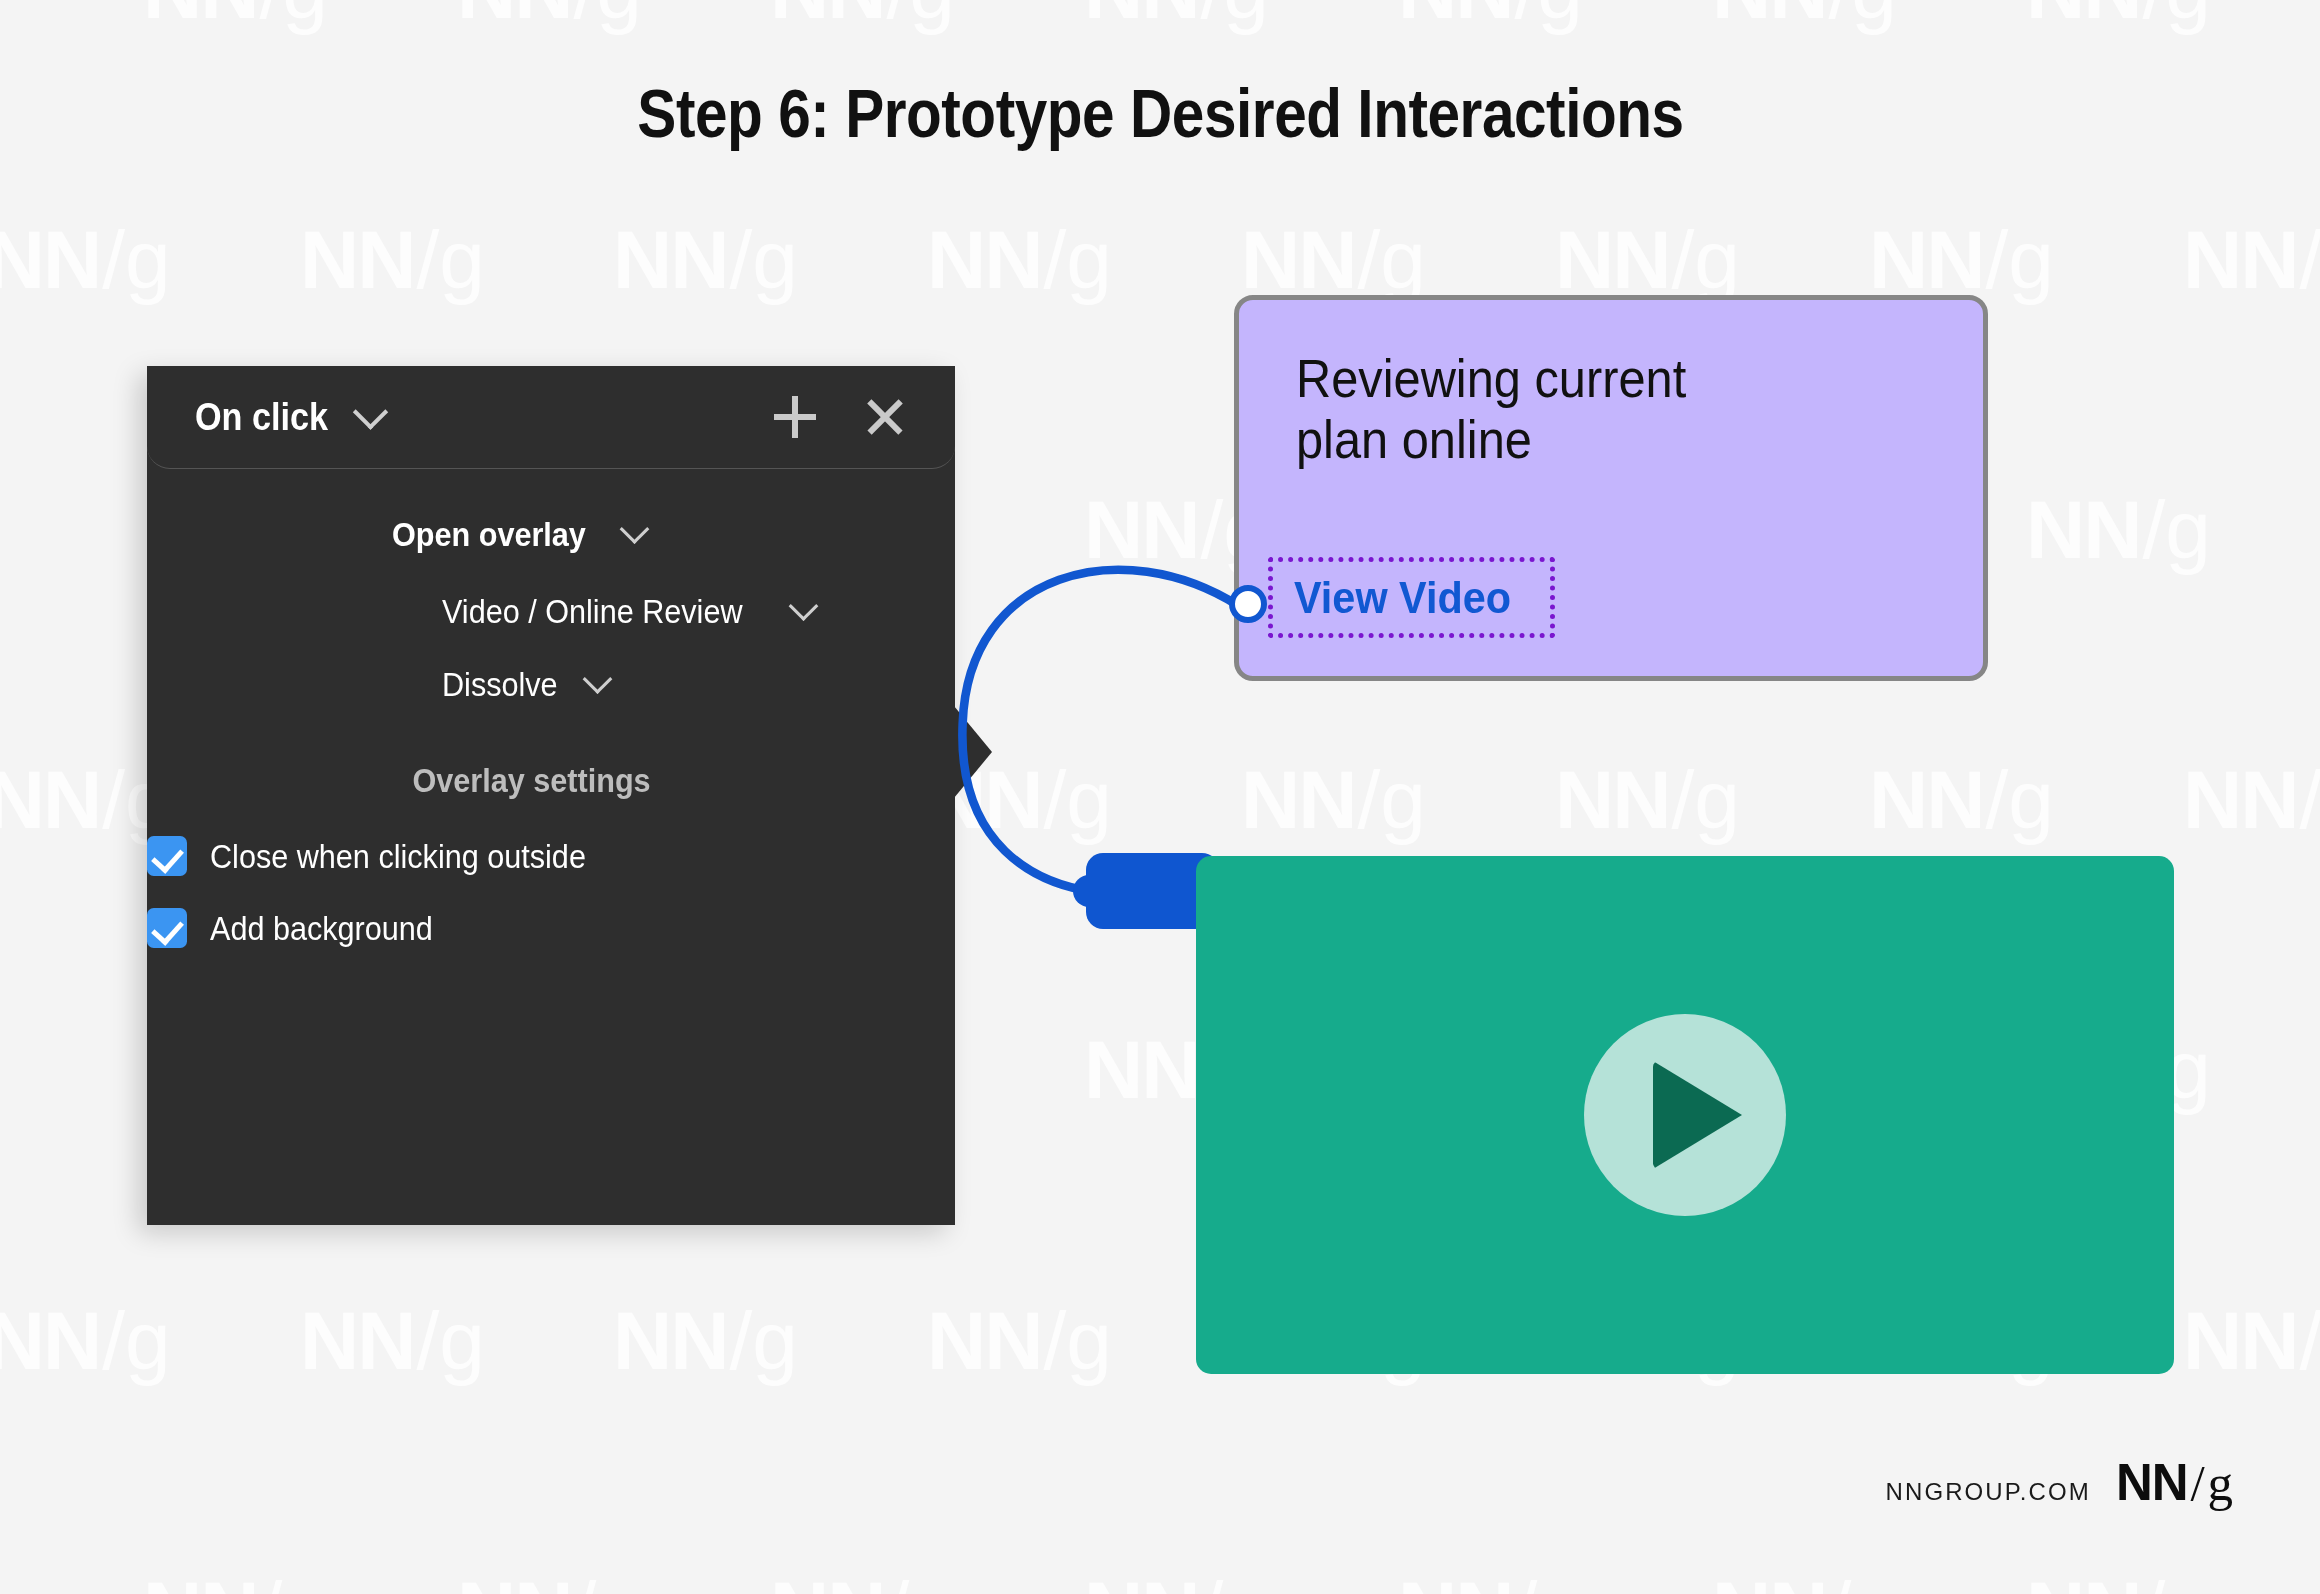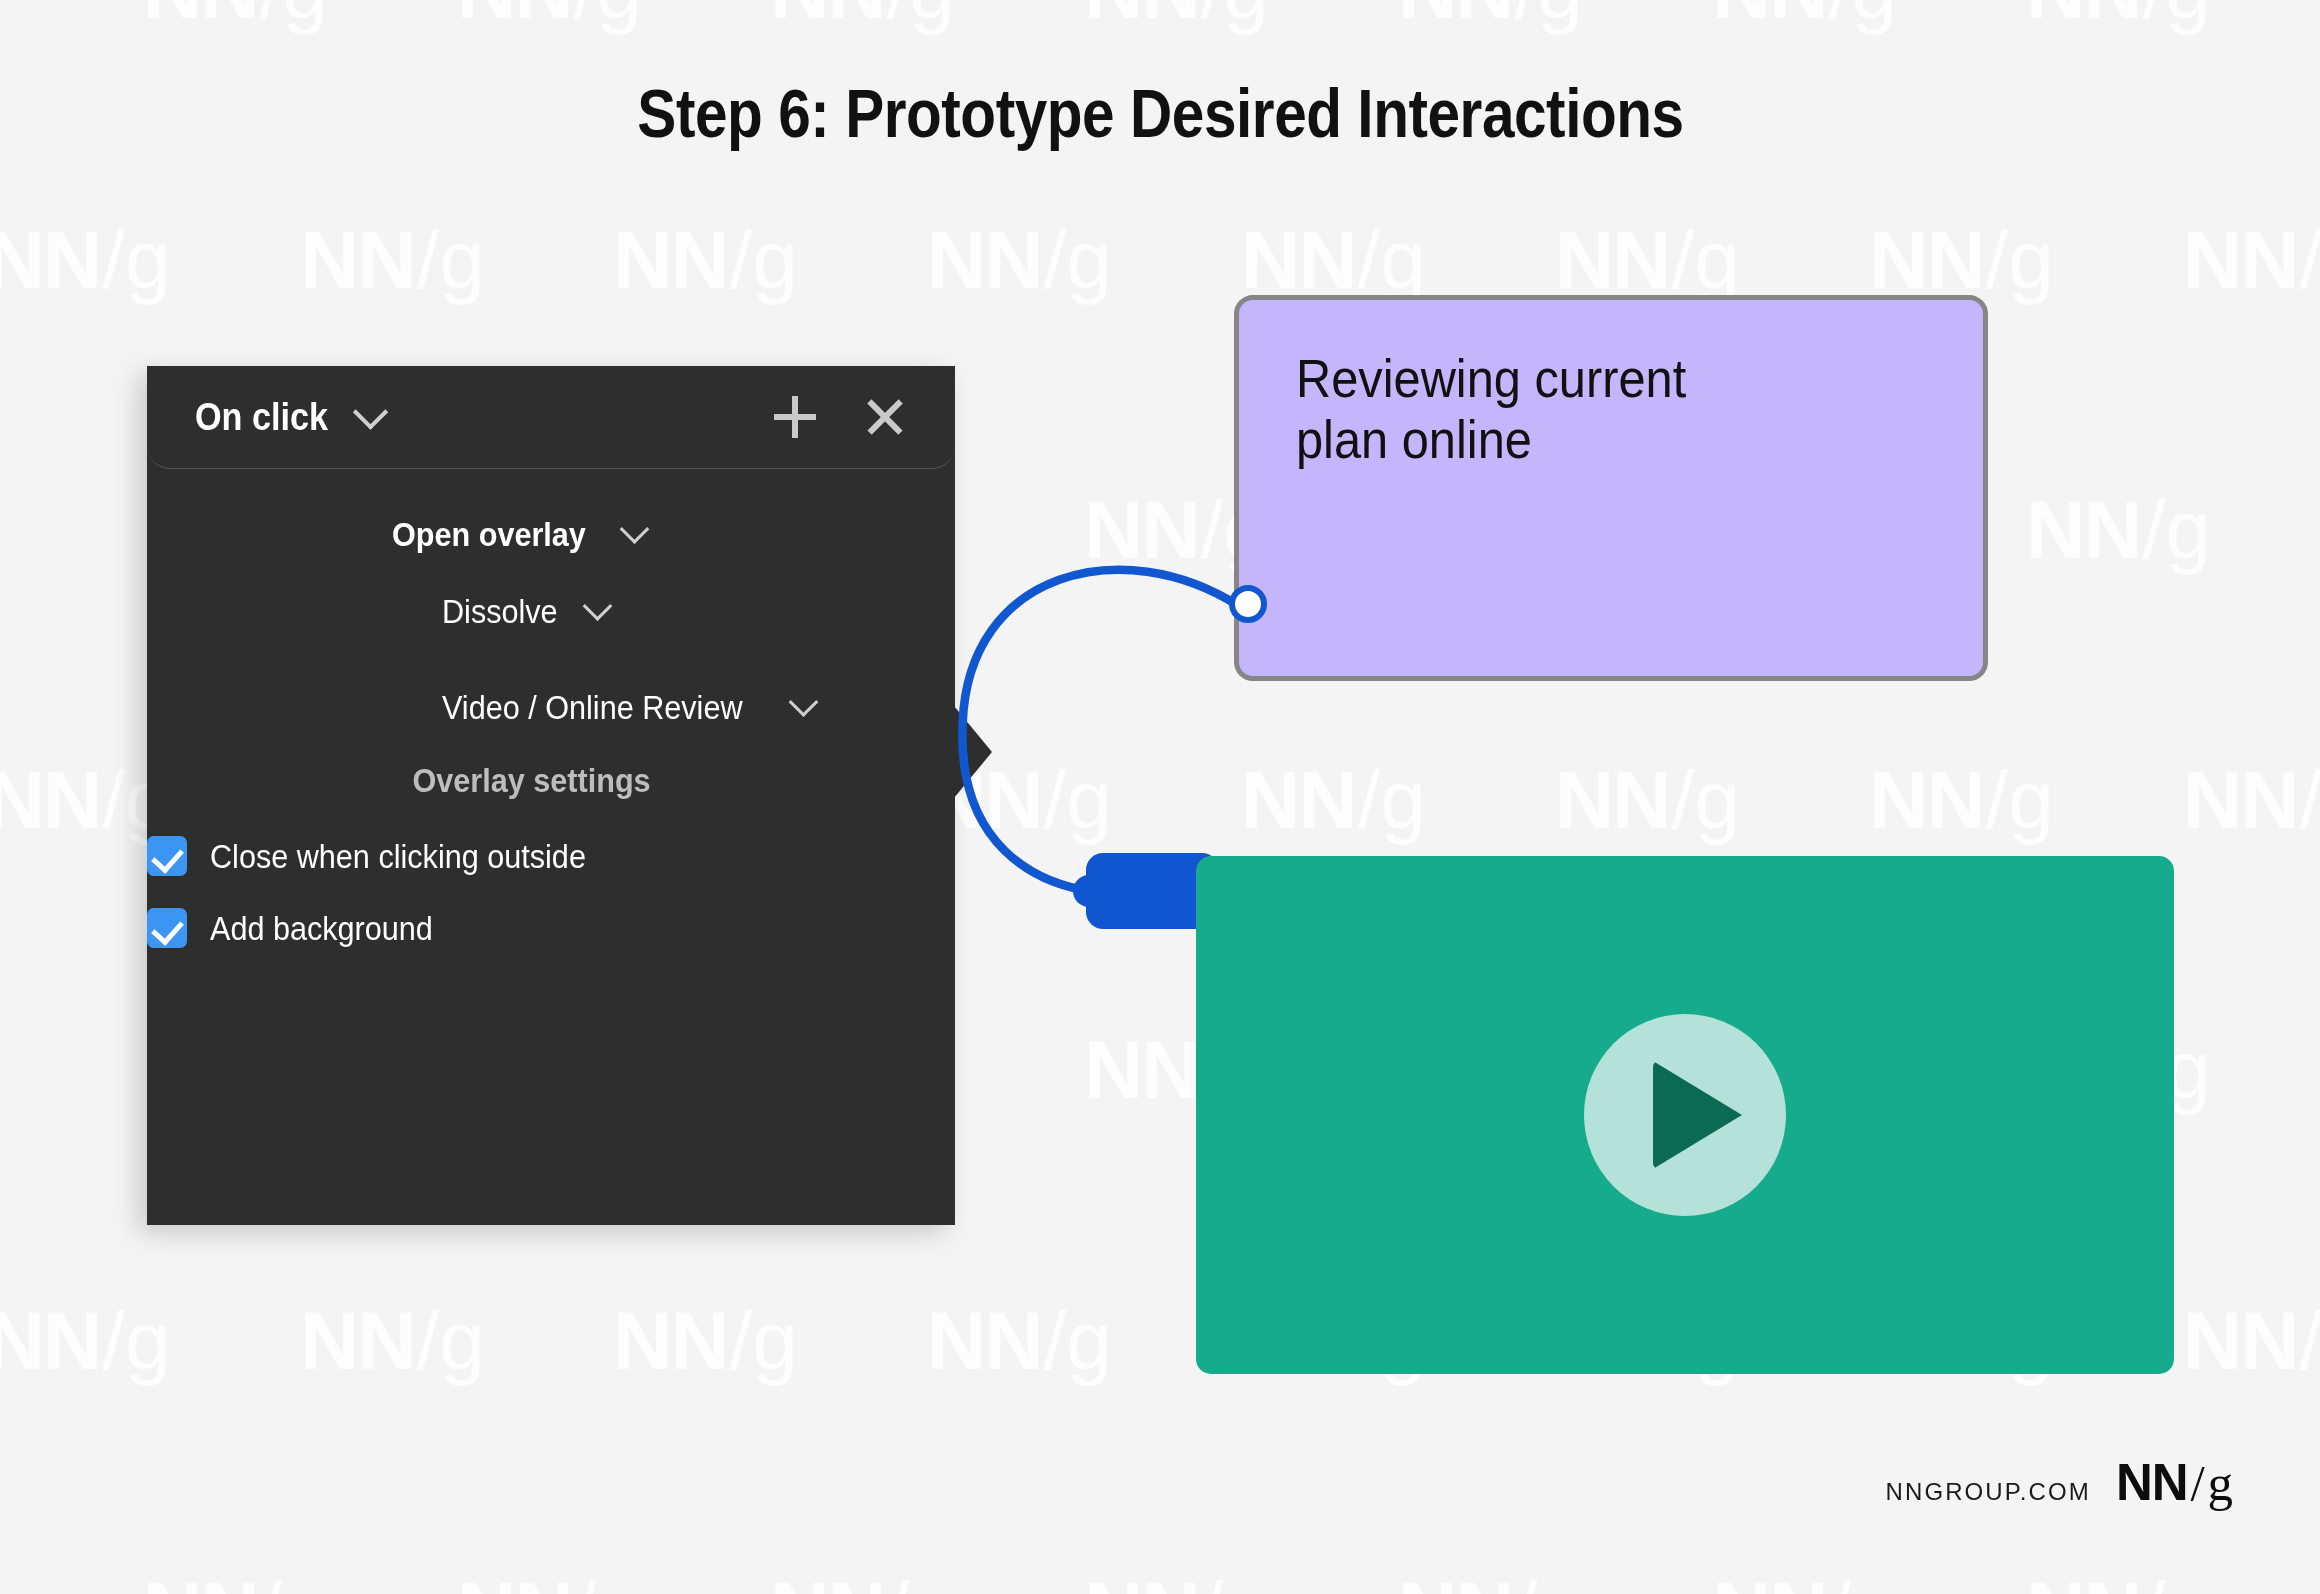--- a/index.html
+++ b/index.html
@@ -303,30 +303,30 @@
     </div>
   </div>
 
   <div id="panel-body">
 
     <div class="row" id="trigger-action-row">
       <span class="lbl">Open overlay</span>
       <span class="chev"></span>
     </div>
 
+    <div class="row" id="destination-row">
+      <span class="lbl">Video / Online Review</span>
+      <span class="chev"></span>
+    </div>
+
     <div class="row" id="animation-row">
       <span class="lbl">Dissolve</span>
       <span class="chev"></span>
     </div>
 
-    <div class="row" id="destination-row">
-      <span class="lbl">Video / Online Review</span>
-      <span class="chev"></span>
-    </div>
-
     <div id="overlay-settings-heading">Overlay settings</div>
 
 
     <div class="cbrow">
       <span class="cbox"></span>
       <span class="cblabel">Close when clicking outside</span>
     </div>
 
     <div class="cbrow">
       <span class="cbox"></span>
@@ -338,20 +338,23 @@
 
 <div id="panel-arrow"></div>
 
 <svg id="connector-svg" viewBox="0 0 2440 1676" width="2321" height="1594">
   <path d="M 1302 637 C 1180 560 1018 600 1012 760 C 1006 890 1090 930 1152 938" fill="none" stroke="#1157d0" stroke-width="9" stroke-linecap="round"></path>
 </svg>
 
 <div id="screen-card">
   <div id="screen-card-title">Reviewing current
 plan online</div>
+  <div id="view-video-hotspot">
+    <span id="view-video-label">View Video</span>
+  </div>
 </div>
 <div id="connector-handle"></div>
 
 <div id="video-tab-nub"></div>
 <div id="video-tab"></div>
 <div id="video-card">
   <div id="play-button">
     <span id="play-triangle"></span>
   </div>
 </div>

